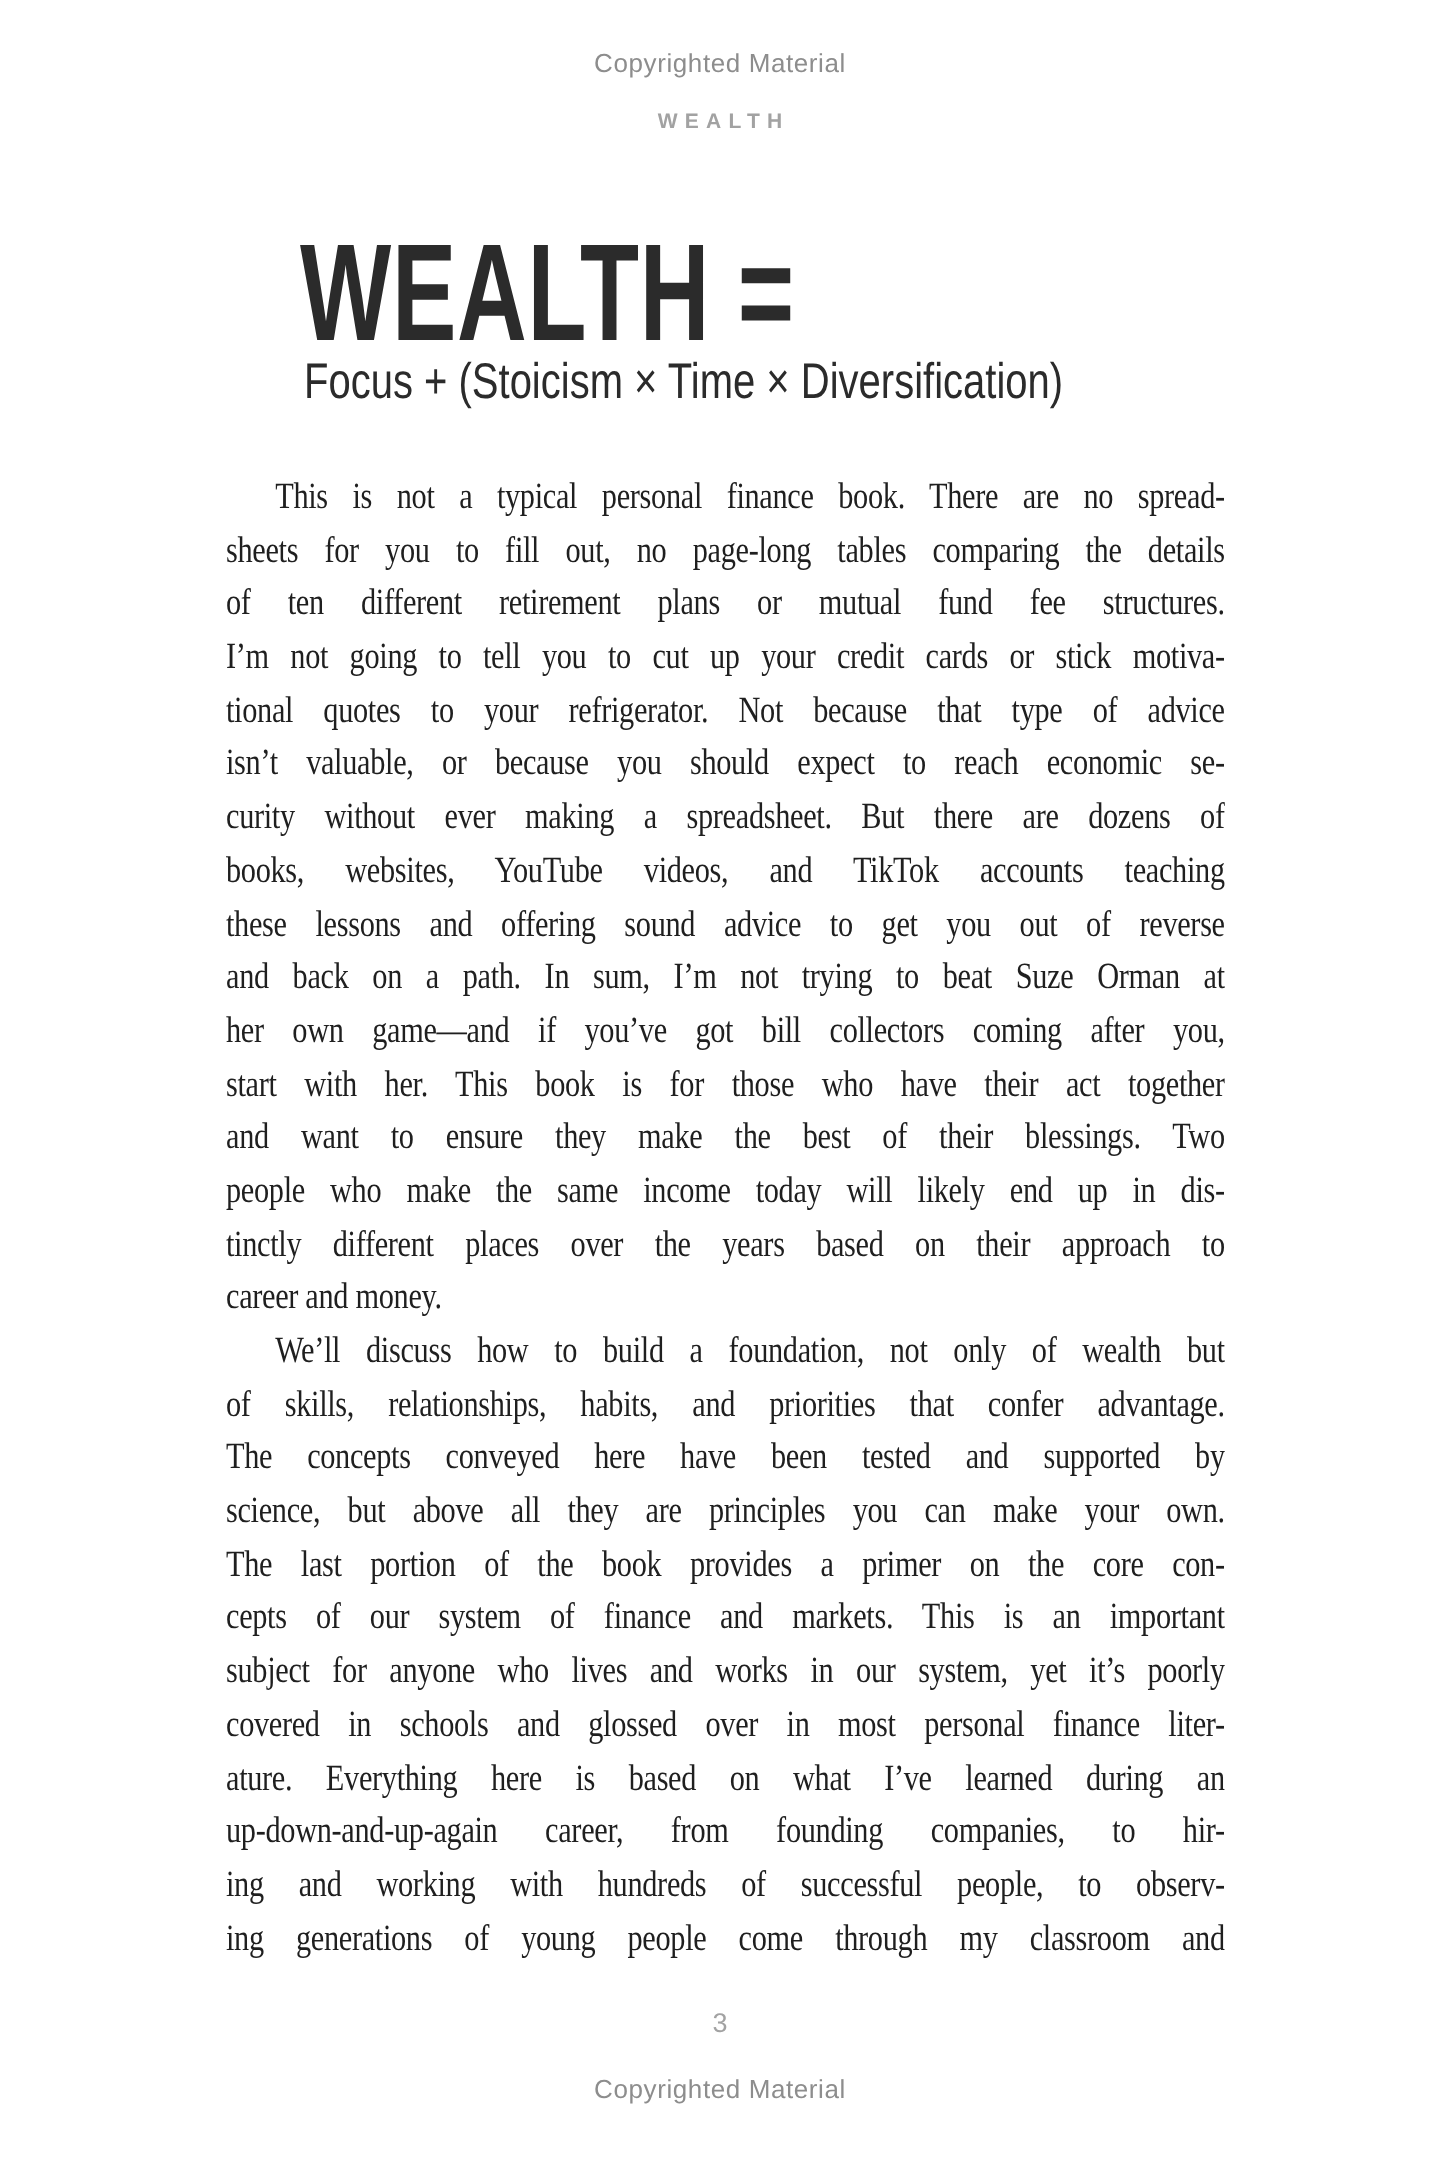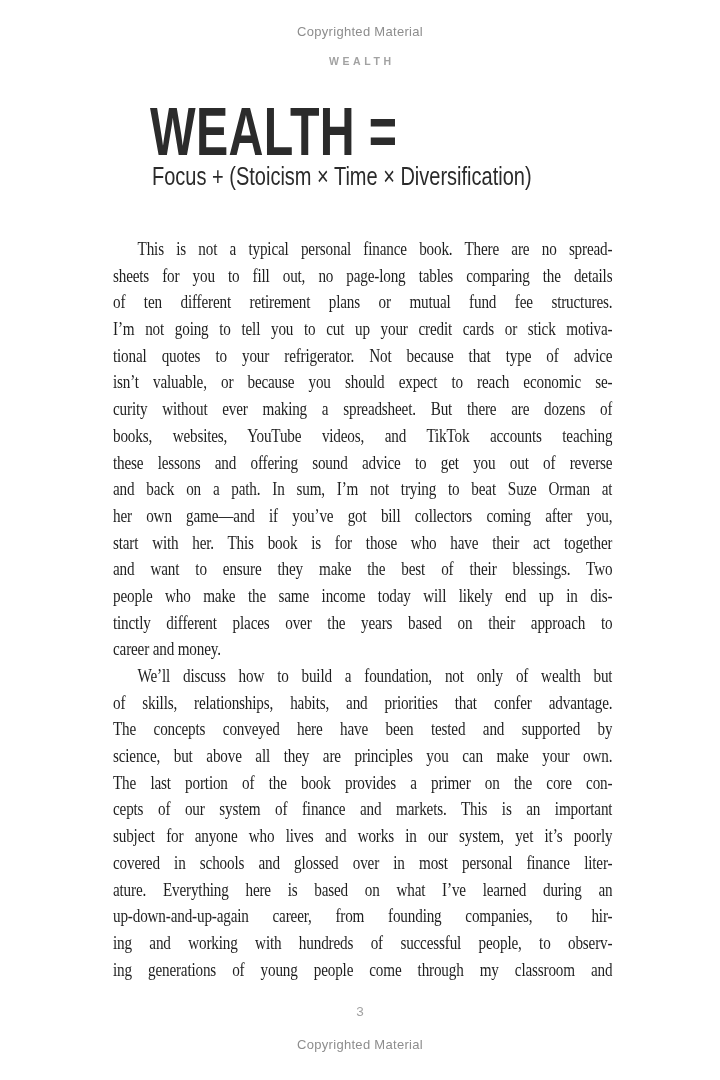--- a/index.html
+++ b/index.html
@@ -18,21 +18,21 @@
   }
   .copyright.top{top:24px;}
   .copyright.bottom{top:1037px;}
   .running-head{
     position:absolute;left:0;top:55px;width:720px;
     text-align:center;
     font-size:10.5px;font-weight:700;
     letter-spacing:3.6px;text-indent:3.6px;
     color:var(--running,#a2a2a2);
   }
-  .title-block{position:absolute;left:150px;top:97px;}
+  .title-block{position:absolute;left:150px;top:112px;}
   .title{
     margin:0;
     font-size:69px;line-height:69px;font-weight:800;
     color:var(--title,#2b2b2b);
     letter-spacing:0.5px;
     transform:scaleX(0.70);transform-origin:0 0;
     white-space:nowrap;
   }
   .formula{
     position:absolute;left:2px;top:64px;

